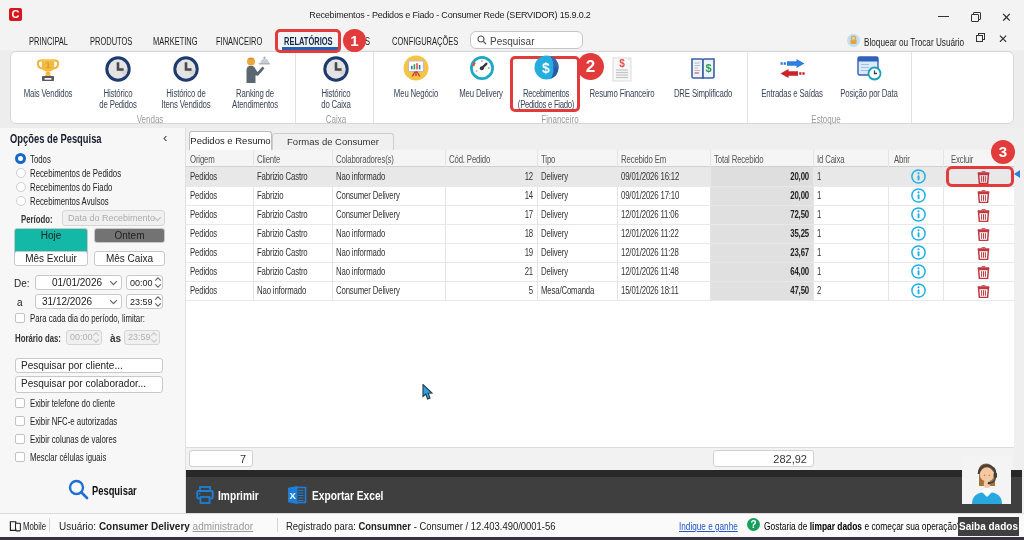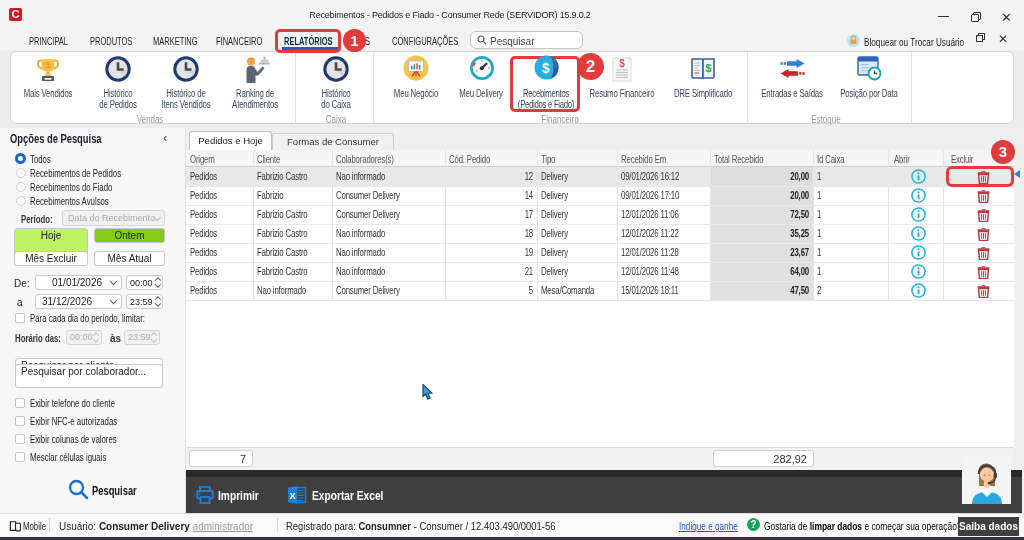--- a/index.html
+++ b/index.html
@@ -211,24 +211,24 @@
 <div class="abs sx" style="left:30px;top:182px;font-size:10px;color:#222;white-space:nowrap;">Recebimentos do Fiado</div>
 <div class="abs" style="left:16px;top:196px;width:10px;height:10px;border-radius:50%;border:1px solid #cfcfcf;background:#fff;"></div>
 <div class="abs sx" style="left:30px;top:196px;font-size:10px;color:#222;white-space:nowrap;">Recebimentos Avulsos</div>
 
 <div class="abs sx" style="left:21px;top:214px;font-size:10px;font-weight:bold;color:#333;">Período:</div>
 <div class="abs" style="left:62px;top:210px;width:103px;height:16px;background:#f0f0f0;border:1px solid #d5d5d5;border-radius:3px;color:#ababab;font-size:9px;line-height:14px;padding-left:5px;white-space:nowrap;overflow:hidden;">Data do Recebimento</div>
 <svg class="abs" style="left:153px;top:216px;" width="9" height="6" viewBox="0 0 9 6">
     <path d="M1.2 1.2 L4.5 4.6 L7.8 1.2" fill="none" stroke="#c0c0c0" stroke-width="1.2"></path>
   </svg>
 
-<div class="abs" style="left:14px;top:228px;width:74px;height:29px;background:#bef264;border:1px solid #c8c8c8;border-radius:3px;text-align:center;font-size:10px;color:#222;line-height:14px;white-space:nowrap;">Hoje</div>
-<div class="abs" style="left:94px;top:228px;width:71px;height:15px;background:#84cc16;border:1px solid #c8c8c8;border-radius:3px;text-align:center;font-size:10px;color:#222;line-height:14px;white-space:nowrap;">Ontem</div>
+<div class="abs" style="left:14px;top:228px;width:74px;height:29px;background:#14b8a6;border:1px solid #c8c8c8;border-radius:3px;text-align:center;font-size:10px;color:#222;line-height:14px;white-space:nowrap;">Hoje</div>
+<div class="abs" style="left:94px;top:228px;width:71px;height:15px;background:#737373;border:1px solid #c8c8c8;border-radius:3px;text-align:center;font-size:10px;color:#222;line-height:14px;white-space:nowrap;">Ontem</div>
 <div class="abs" style="left:14px;top:251px;width:74px;height:15px;background:#fff;border:1px solid #c8c8c8;border-radius:3px;text-align:center;font-size:10px;color:#222;line-height:14px;white-space:nowrap;">Mês Excluir</div>
-<div class="abs" style="left:94px;top:251px;width:71px;height:15px;background:#fff;border:1px solid #c8c8c8;border-radius:3px;text-align:center;font-size:10px;color:#222;line-height:14px;white-space:nowrap;">Mês Atual</div>
+<div class="abs" style="left:94px;top:251px;width:71px;height:15px;background:#fff;border:1px solid #c8c8c8;border-radius:3px;text-align:center;font-size:10px;color:#222;line-height:14px;white-space:nowrap;">Mês Caixa</div>
 
 <div class="abs" style="left:14px;top:278px;font-size:10px;color:#222;">De:</div>
 <div class="abs" style="left:35px;top:275px;width:87px;height:15px;background:#fff;border:1px solid #c8c8c8;border-radius:3px;font-size:10px;color:#222;line-height:13px;padding-left:16px;">01/01/2026</div>
 <svg class="abs" style="left:109px;top:280px;" width="9" height="6" viewBox="0 0 9 6">
     <path d="M1.2 1.2 L4.5 4.6 L7.8 1.2" fill="none" stroke="#666" stroke-width="1.2"></path>
   </svg>
 <div class="abs" style="left:126px;top:275px;width:37px;height:15px;background:#fff;border:1px solid #c8c8c8;border-radius:3px;font-size:9px;color:#222;line-height:14px;padding-left:3px;">00:00</div>
 <svg class="abs" style="left:154px;top:276px;" width="8" height="13" viewBox="0 0 8 13">
     <path d="M1.2 4.6 L4 1.8 L6.8 4.6" fill="none" stroke="#666" stroke-width="1.2"></path>
     <path d="M1.2 8.4 L4 11.2 L6.8 8.4" fill="none" stroke="#666" stroke-width="1.2"></path>
@@ -254,41 +254,41 @@
     <path d="M1.2 8.4 L4 11.2 L6.8 8.4" fill="none" stroke="#c8c8c8" stroke-width="1.2"></path>
   </svg>
 <div class="abs" style="left:110px;top:333px;font-size:10px;font-weight:bold;color:#333;">às</div>
 <div class="abs" style="left:124px;top:330px;width:36px;height:15px;background:#f0f0f0;border:1px solid #d5d5d5;border-radius:3px;font-size:9px;color:#b0b0b0;line-height:13px;padding-left:3px;">23:59</div>
 <svg class="abs" style="left:150px;top:331px;" width="8" height="13" viewBox="0 0 8 13">
     <path d="M1.2 4.6 L4 1.8 L6.8 4.6" fill="none" stroke="#c8c8c8" stroke-width="1.2"></path>
     <path d="M1.2 8.4 L4 11.2 L6.8 8.4" fill="none" stroke="#c8c8c8" stroke-width="1.2"></path>
   </svg>
 
 <div class="abs" style="left:15px;top:358px;width:148px;height:15px;background:#fff;border:1px solid #c8c8c8;border-radius:3px;font-size:10px;color:#222;line-height:13px;padding-left:5px;white-space:nowrap;">Pesquisar por cliente...</div>
-<div class="abs" style="left:15px;top:364px;width:148px;height:24px;background:#fff;border:1px solid #c8c8c8;border-radius:3px;font-size:10px;color:#222;line-height:13px;padding-left:5px;white-space:nowrap;">Pesquisar por colaborador...</div>
+<div class="abs" style="left:15px;top:376px;width:148px;height:17px;background:#fff;border:1px solid #c8c8c8;border-radius:3px;font-size:10px;color:#222;line-height:13px;padding-left:5px;white-space:nowrap;">Pesquisar por colaborador...</div>
 
 <div class="abs" style="left:15px;top:398px;width:10px;height:10px;border:1px solid #c2c2c2;background:#fff;border-radius:2px;"></div>
 <div class="abs sx" style="left:30px;top:398px;font-size:10px;color:#222;white-space:nowrap;">Exibir telefone do cliente</div>
 <div class="abs" style="left:15px;top:416px;width:10px;height:10px;border:1px solid #c2c2c2;background:#fff;border-radius:2px;"></div>
 <div class="abs sx" style="left:30px;top:416px;font-size:10px;color:#222;white-space:nowrap;">Exibir NFC-e autorizadas</div>
 <div class="abs" style="left:15px;top:434px;width:10px;height:10px;border:1px solid #c2c2c2;background:#fff;border-radius:2px;"></div>
 <div class="abs sx" style="left:30px;top:434px;font-size:10px;color:#222;white-space:nowrap;">Exibir colunas de valores</div>
 <div class="abs" style="left:15px;top:452px;width:10px;height:10px;border:1px solid #c2c2c2;background:#fff;border-radius:2px;"></div>
 <div class="abs sx" style="left:30px;top:452px;font-size:10px;color:#222;white-space:nowrap;">Mesclar células iguais</div>
 
 <svg class="abs" style="left:68px;top:479px;" width="21" height="21" viewBox="0 0 21 21">
     <circle cx="8.5" cy="8.5" r="6.5" fill="none" stroke="#1d6fd2" stroke-width="2.4"></circle>
     <line x1="13.5" y1="13.5" x2="19" y2="19" stroke="#1d6fd2" stroke-width="2.6" stroke-linecap="round"></line>
   </svg>
 <div class="abs sx" style="left:92px;top:484px;font-size:12px;font-weight:bold;color:#111;">Pesquisar</div>
 
 <div class="abs" style="left:186px;top:128px;width:838px;height:342px;background:#efefef;"></div>
 
 <div class="abs" style="left:272px;top:133px;width:122px;height:17px;background:#f0f0f0;border:1px solid #cdcdcd;border-bottom:none;border-radius:3px 3px 0 0;text-align:center;font-size:9.5px;color:#333;line-height:16px;white-space:nowrap;">Formas de Consumer</div>
-<div class="abs" style="left:189px;top:131px;width:83px;height:19px;background:#fff;border:1px solid #bdbdbd;border-bottom:none;border-radius:3px 3px 0 0;text-align:center;font-size:9.5px;color:#222;line-height:18px;white-space:nowrap;">Pedidos e Hoje</div>
+<div class="abs" style="left:189px;top:131px;width:83px;height:19px;background:#fff;border:1px solid #bdbdbd;border-bottom:none;border-radius:3px 3px 0 0;text-align:center;font-size:9.5px;color:#222;line-height:18px;white-space:nowrap;">Pedidos e Resumo</div>
 
 <div class="abs" style="left:186px;top:150px;width:828px;height:297px;background:#fff;border-top:1px solid #cdcdcd;"></div>
 
 <div class="abs" style="left:186px;top:150px;width:828px;height:17px;background:#f5f5f6;border-bottom:1px solid #d0d0d0;"></div>
 <div class="abs lbl" style="left:190px;top:154px;color:#555;">Origem</div>
 <div class="abs lbl" style="left:257px;top:154px;color:#555;">Cliente</div>
 <div class="abs lbl" style="left:336px;top:154px;color:#555;">Colaboradores(s)</div>
 <div class="abs lbl" style="left:449px;top:154px;color:#555;">Cód. Pedido</div>
 <div class="abs lbl" style="left:541px;top:154px;color:#555;">Tipo</div>
 <div class="abs lbl" style="left:621px;top:154px;color:#555;">Recebido Em</div>

